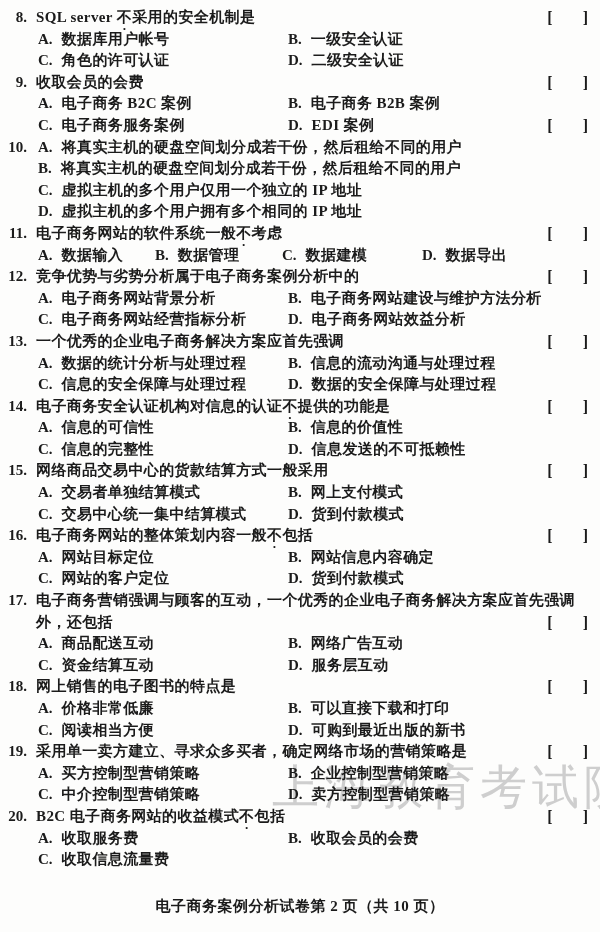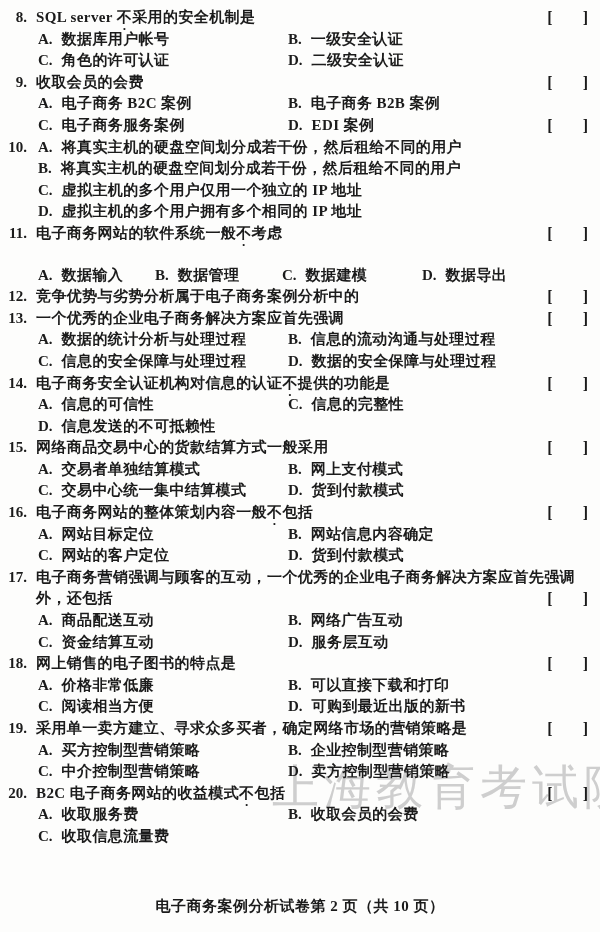--- a/index.html
+++ b/index.html
@@ -15,21 +15,21 @@
     white-space:nowrap;font-weight:400;
   }
   .content{position:absolute;top:7px;left:0;right:0;z-index:1;}
   .q-line{position:relative;padding-left:36px;line-height:21.6px;font-size:15px;font-weight:600;}
   .q-num{position:absolute;left:0;top:0;width:27px;text-align:right;}
   .q-text{letter-spacing:.4px;}
   .bracket{position:absolute;right:12px;bottom:0;font-weight:bold;font-size:16px;}
   .bracket .gap{display:inline-block;width:30px;}
   .opts{padding-left:38px;}
   .opts-cols2{display:grid;grid-template-columns:250px 1fr;}
-  .opts-cols4{display:grid;grid-template-columns:117px 127px 140px 1fr;margin-top:20px;}
+  .opts-cols4{display:grid;grid-template-columns:117px 127px 140px 1fr;}
   .opts-rows{display:block;}
   .opt{line-height:21.6px;font-size:15px;font-weight:700;white-space:nowrap;}
   .opt-label{margin-right:9px;}
   .opt-text{letter-spacing:.4px;}
   .emph{position:relative;}
   .emph::after{
     content:"·";position:absolute;left:50%;transform:translateX(-50%);
     bottom:-7px;font-size:13px;line-height:6px;font-weight:bold;
   }
   .footer{
@@ -74,34 +74,41 @@
         <div class="q-line"><span class="q-num">11.</span><span class="q-text">电子商务网站的软件系统一般<span class="emph">不</span>考虑</span><span class="bracket"><span>[</span><span class="gap"></span><span>]</span></span></div>
         <div class="opts opts-cols4">
           <div class="opt"><span class="opt-label">A.</span><span class="opt-text">数据输入</span></div>
           <div class="opt"><span class="opt-label">B.</span><span class="opt-text">数据管理</span></div>
           <div class="opt"><span class="opt-label">C.</span><span class="opt-text">数据建模</span></div>
           <div class="opt"><span class="opt-label">D.</span><span class="opt-text">数据导出</span></div>
         </div>
       </div>
       <div class="question">
         <div class="q-line"><span class="q-num">12.</span><span class="q-text">竞争优势与劣势分析属于电子商务案例分析中的</span><span class="bracket"><span>[</span><span class="gap"></span><span>]</span></span></div>
+        <div class="opts opts-cols2">
+          <div class="opt"><span class="opt-label">A.</span><span class="opt-text">电子商务网站背景分析</span></div>
+          <div class="opt"><span class="opt-label">B.</span><span class="opt-text">电子商务网站建设与维护方法分析</span></div>
+          <div class="opt"><span class="opt-label">C.</span><span class="opt-text">电子商务网站经营指标分析</span></div>
+          <div class="opt"><span class="opt-label">D.</span><span class="opt-text">电子商务网站效益分析</span></div>
+        </div>
       </div>
       <div class="question">
         <div class="q-line"><span class="q-num">13.</span><span class="q-text">一个优秀的企业电子商务解决方案应首先强调</span><span class="bracket"><span>[</span><span class="gap"></span><span>]</span></span></div>
         <div class="opts opts-cols2">
           <div class="opt"><span class="opt-label">A.</span><span class="opt-text">数据的统计分析与处理过程</span></div>
           <div class="opt"><span class="opt-label">B.</span><span class="opt-text">信息的流动沟通与处理过程</span></div>
           <div class="opt"><span class="opt-label">C.</span><span class="opt-text">信息的安全保障与处理过程</span></div>
           <div class="opt"><span class="opt-label">D.</span><span class="opt-text">数据的安全保障与处理过程</span></div>
         </div>
       </div>
       <div class="question">
         <div class="q-line"><span class="q-num">14.</span><span class="q-text">电子商务安全认证机构对信息的认证<span class="emph">不</span>提供的功能是</span><span class="bracket"><span>[</span><span class="gap"></span><span>]</span></span></div>
         <div class="opts opts-cols2">
           <div class="opt"><span class="opt-label">A.</span><span class="opt-text">信息的可信性</span></div>
+          <div class="opt"><span class="opt-label">B.</span><span class="opt-text">信息的价值性</span></div>
           <div class="opt"><span class="opt-label">C.</span><span class="opt-text">信息的完整性</span></div>
           <div class="opt"><span class="opt-label">D.</span><span class="opt-text">信息发送的不可抵赖性</span></div>
         </div>
       </div>
       <div class="question">
         <div class="q-line"><span class="q-num">15.</span><span class="q-text">网络商品交易中心的货款结算方式一般采用</span><span class="bracket"><span>[</span><span class="gap"></span><span>]</span></span></div>
         <div class="opts opts-cols2">
           <div class="opt"><span class="opt-label">A.</span><span class="opt-text">交易者单独结算模式</span></div>
           <div class="opt"><span class="opt-label">B.</span><span class="opt-text">网上支付模式</span></div>
           <div class="opt"><span class="opt-label">C.</span><span class="opt-text">交易中心统一集中结算模式</span></div>

